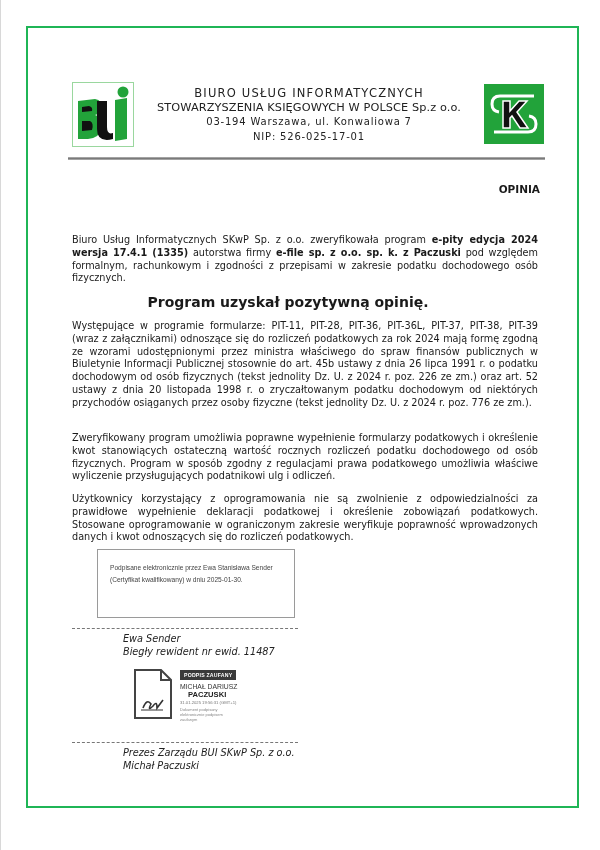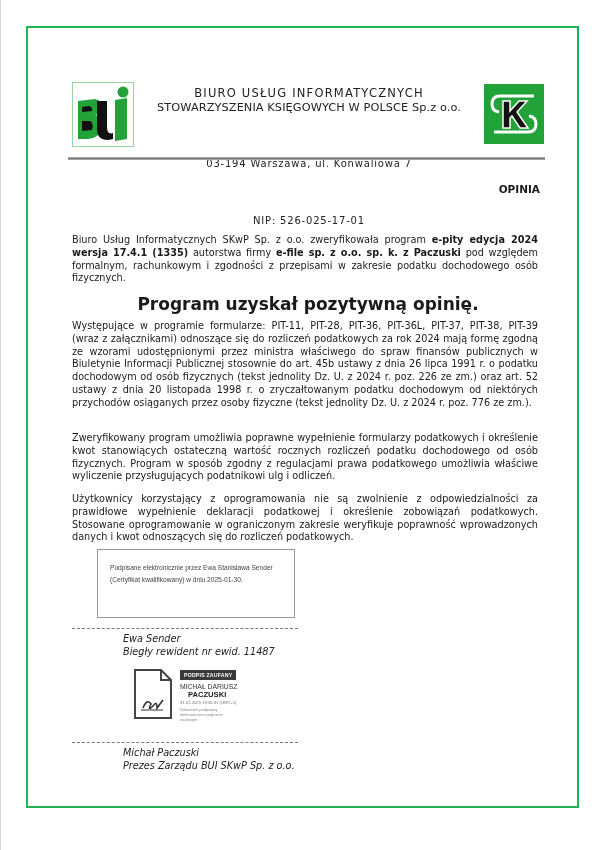--- a/index.html
+++ b/index.html
@@ -17,38 +17,38 @@
     }
     .logo-sk {
       position: absolute; left: 412px; top: 2px; width: 60px; height: 60px; background: #22a33a;
     }
     .hdr-text {
       position: absolute; left: 62px; top: 4px; width: 350px; text-align: center;
       font-size: 11px; line-height: 14.5px; color: #222;
     }
     .hdr-l1 { letter-spacing: 1.2px; font-size: 11.5px; }
     .hdr-l2 { font-size: 11.3px; letter-spacing: 0.1px; }
-    .hdr-l3, .hdr-l4 { font-size: 10px; letter-spacing: 0.8px; margin-top: 42px; }
+    .hdr-l3, .hdr-l4 { font-size: 10px; letter-spacing: 0.8px; }
     .sep {
       position: absolute; left: 68px; top: 157px; width: 477px; height: 3px;
       background: linear-gradient(#b8b8b8, #7a7a7a 50%, #b8b8b8);
     }
     .title {
       position: absolute; left: 60px; top: 182px; width: 480px; text-align: right;
       font-weight: bold; font-size: 10.5px; line-height: 14px;
     }
     .para {
       position: absolute; left: 72px; width: 466px; font-size: 9.7px; line-height: 12.8px;
       text-align: justify; color: #1a1a1a;
     }
     .para b { font-weight: bold; }
     .p1 { top: 234px; }
     .verdict {
-      position: absolute; left: 68px; top: 294px; width: 480px; text-align: center;
-      font-weight: bold; font-size: 17px;
+      position: absolute; left: 48px; top: 294px; width: 480px; text-align: center;
+      font-weight: bold; font-size: 14px;
     }
     .p2 { top: 320px; }
     .p3 { top: 432px; }
     .p4 { top: 493px; }
     .sigbox {
       position: absolute; left: 97px; top: 549px; width: 198px; height: 69px;
       border: 1px solid #9a9a9a; background: #fff; padding: 12px 10px 0 12px;
       font-family: "Liberation Sans", sans-serif; font-size: 6.6px; line-height: 11.5px; color: #444;
     }
     .dash {
@@ -145,15 +145,15 @@
   </svg>
   <div class="trusted-badge">PODPIS ZAUFANY</div>
   <div class="trusted-name1">MICHAŁ DARIUSZ</div>
   <div class="trusted-name2">PACZUSKI</div>
   <div class="trusted-date">31.01.2025 19:56:31 (GMT+1)</div>
   <div class="trusted-note">Dokument podpisany elektronicznie podpisem zaufanym</div>
 </div>
 
 <div class="dash dash2"></div>
 <div class="signer signer2">
+  <div>Prezes Zarządu BUI SKwP Sp. z o.o.</div>
   <div>Michał Paczuski</div>
-  <div>Prezes Zarządu BUI SKwP Sp. z o.o.</div>
 </div>
 
 </body></html>

